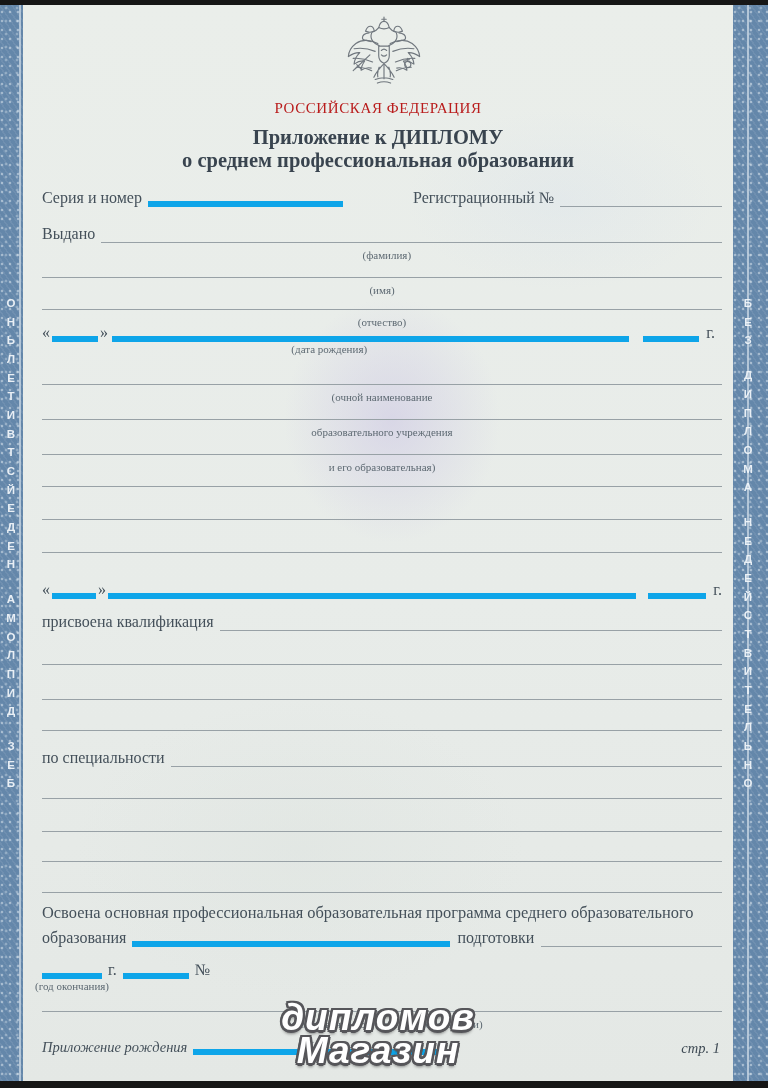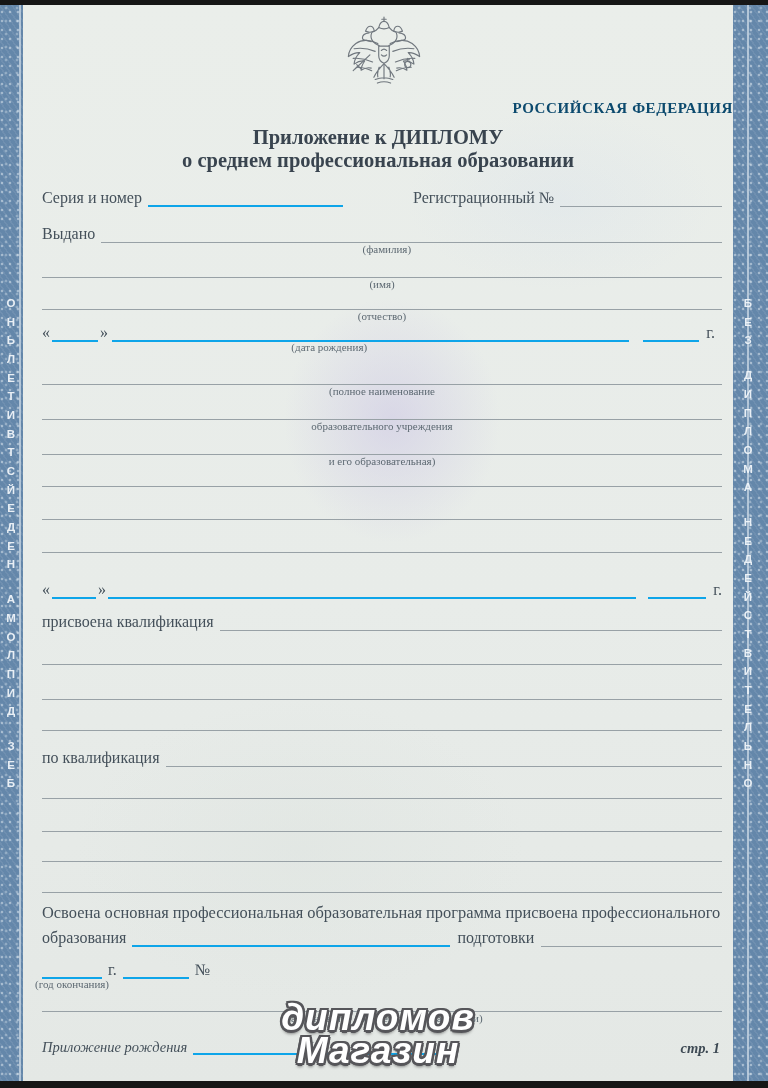--- a/index.html
+++ b/index.html
@@ -41,38 +41,38 @@
     display:flex;align-items:center;justify-content:space-between;
     font-family:"Liberation Sans",sans-serif;font-weight:bold;font-size:11.5px;color:#e9eff5;
   }
   .strip.right .striptext{flex-direction:column;right:5px;}
   .strip.left .striptext{flex-direction:column-reverse;left:-1px;}
   .sletter{line-height:1;}
   .sgap{height:9px;}
 
   
   .emblem{position:absolute;left:340px;top:13px;width:88px;height:82px;z-index:5;}
-  .country{position:absolute;left:23px;right:35px;top:100px;text-align:right;
-    font-weight:bold;font-size:15px;letter-spacing:.6px;color:#0c4a6e;z-index:5;}
+  .country{position:absolute;left:23px;right:35px;top:100px;text-align:center;
+    font-weight:normal;font-size:15px;letter-spacing:.6px;color:#b91c1c;z-index:5;}
   .title1{position:absolute;left:23px;right:35px;top:126px;text-align:center;
     font-weight:bold;font-size:20.5px;color:#39444f;z-index:5;}
   .title2{position:absolute;left:23px;right:35px;top:149px;text-align:center;
     font-weight:bold;font-size:20.5px;color:#39444f;z-index:5;}
 
   
   .row{position:absolute;left:42px;right:46px;height:22px;display:flex;align-items:flex-end;
     font-size:16px;color:#44505a;white-space:nowrap;z-index:5;}
   .lbl{margin-right:6px;line-height:1.05;}
   .fill{flex:1 1 auto;border-bottom:1px solid #98a1a6;position:relative;height:100%;}
-  .seg{border-bottom:2px solid #0ea5e9;position:relative;height:100%;flex:0 0 auto;}
-  .cap{position:absolute;top:100%;left:50%;transform:translateX(-50%);margin-top:1px;
+  .seg{border-bottom:6px solid #0ea5e9;position:relative;height:100%;flex:0 0 auto;}
+  .cap{position:absolute;top:100%;left:50%;transform:translateX(-50%);margin-top:7px;
     font-size:11px;color:#5d6972;white-space:nowrap;}
   .textline{position:absolute;left:42px;right:46px;font-size:16.4px;color:#44505a;z-index:5;}
   .italic{font-style:italic;font-size:14.5px;}
-  .pageno{position:absolute;right:48px;top:1040px;font-weight:bold;font-style:italic;
+  .pageno{position:absolute;right:48px;top:1040px;font-weight:normal;font-style:italic;
     font-size:14.5px;color:#3e4a54;z-index:5;}
 
   
   .wm{position:absolute;left:23px;right:35px;text-align:center;z-index:25;
     font-family:"Liberation Sans",sans-serif;font-weight:bold;font-style:italic;
     font-size:37px;letter-spacing:1px;color:#ffffff;
     text-shadow:-2px -2px 0 #56565a, 2px -2px 0 #56565a, -2px 2px 0 #56565a, 2px 2px 0 #56565a,
       0 -2.5px 0 #56565a, 0 2.5px 0 #56565a, -2.5px 0 0 #56565a, 2.5px 0 0 #56565a, 0 4px 3px rgba(40,40,40,.5);}
   .wm1{top:986px;margin-top:44px;}
   .wm2{top:997px;}
@@ -204,21 +204,21 @@
   <span class="lbl" style="margin:0 4px 0 2px">»</span>
   <span class="seg" style="flex:1 1 auto">
     <span class="cap" style="left:42%">(дата рождения)</span>
   </span>
   <span class="seg" style="width:56px;margin-left:14px"></span>
   <span class="lbl" style="margin:0 7px">г.</span>
 </div>
 
 <div class="row" style="top:363px">
   <span class="fill">
-    <span class="cap">(полное наименование</span>
+    <span class="cap">(очной наименование</span>
   </span>
 </div>
 <div class="row" style="top:398px">
   <span class="fill">
     <span class="cap">образовательного учреждения</span>
   </span>
 </div>
 <div class="row" style="top:433px">
   <span class="fill">
     <span class="cap">и его образовательная)</span>
@@ -252,38 +252,38 @@
     <span class="fill"></span>
   </div>
 <div class="row" style="top:678px">
     <span class="fill"></span>
   </div>
 <div class="row" style="top:709px">
     <span class="fill"></span>
   </div>
 
 <div class="row" style="top:745px">
-  <span class="lbl">по квалификация</span>
+  <span class="lbl">по специальности</span>
   <span class="fill"></span>
 </div>
 <div class="row" style="top:777px">
     <span class="fill"></span>
   </div>
 <div class="row" style="top:810px">
     <span class="fill"></span>
   </div>
 <div class="row" style="top:840px">
     <span class="fill"></span>
   </div>
 
 <div class="row" style="top:871px">
   <span class="fill"></span>
 </div>
 
-<div class="textline" style="top:903px">Освоена основная профессиональная образовательная программа присвоена профессионального</div>
+<div class="textline" style="top:903px">Освоена основная профессиональная образовательная программа среднего образовательного</div>
 <div class="row" style="top:925px">
   <span class="lbl">образования</span>
   <span class="seg" style="width:318px"></span>
   <span class="lbl" style="margin:0 7px">подготовки</span>
   <span class="fill"></span>
 </div>
 
 <div class="row" style="top:957px">
   <span class="seg" style="width:60px">
     <span class="cap">(год окончания)</span>

